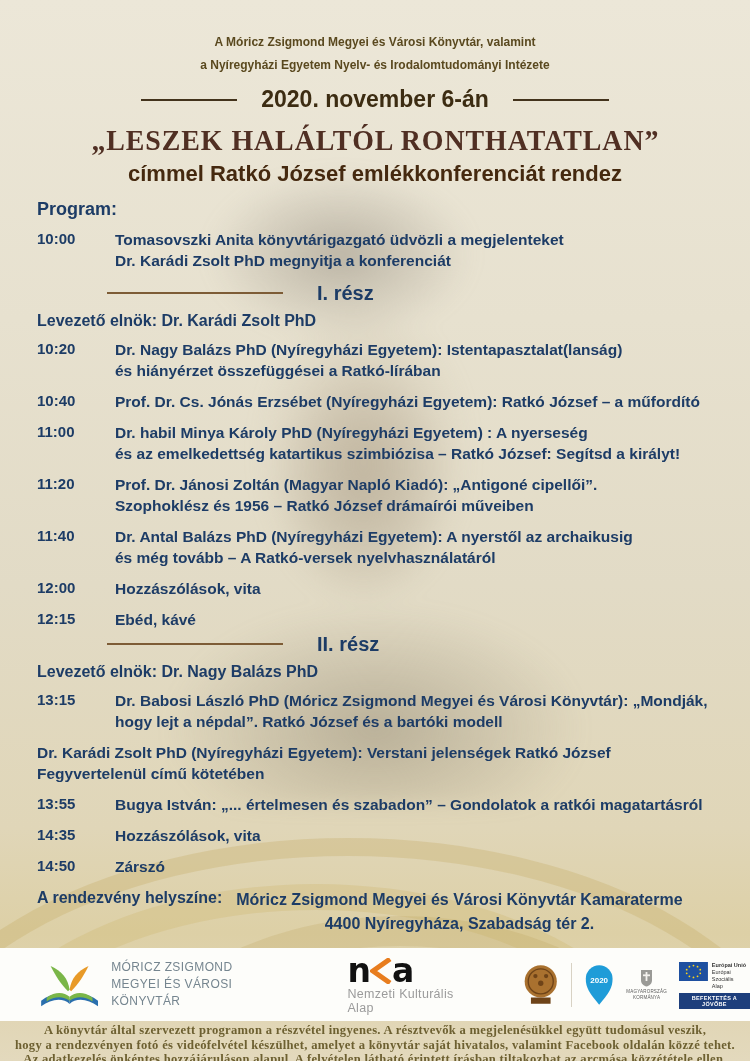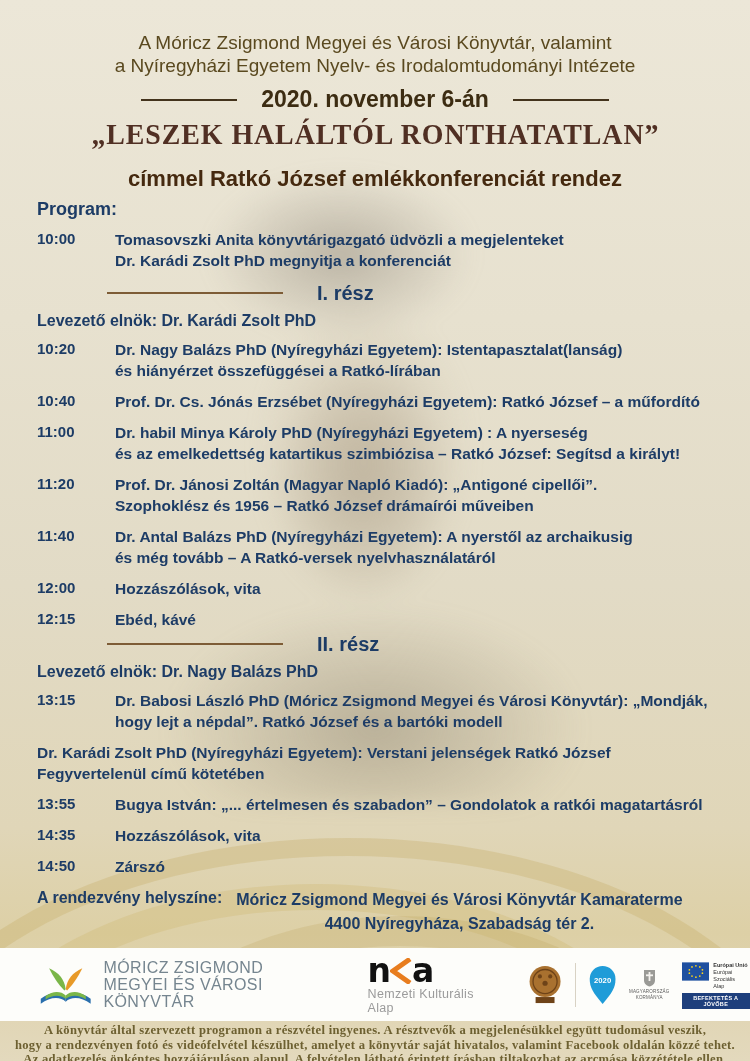--- a/index.html
+++ b/index.html
@@ -19,49 +19,49 @@
       radial-gradient(ellipse 290px 170px at 50% 88%,rgba(138,128,108,.45),transparent 72%);
     filter:blur(10px);
   }
   .swirl-zone{position:absolute;left:0;top:820px;width:750px;height:128px;overflow:hidden;}
   .arc{position:absolute;border-radius:50%;border:18px solid rgba(196,170,96,.30);}
   .arc.a1{width:900px;height:520px;left:-120px;top:18px;}
   .arc.a2{width:700px;height:420px;left:-60px;top:64px;border-width:26px;border-color:rgba(205,180,105,.28);}
   .arc.a3{width:500px;height:300px;left:120px;top:96px;border-width:30px;border-color:rgba(188,160,85,.22);}
 
   .hdr{position:absolute;left:0;top:0;width:750px;text-align:center;}
-  .org{font-size:19px;font-weight:normal;color:#5a491f;line-height:23px;}
+  .org{font-size:12px;font-weight:bold;color:#5a491f;line-height:23px;}
   .org.first{margin-top:31px;}
   .date-row{margin-top:9px;display:flex;align-items:center;justify-content:center;gap:24px;}
   .date-rule{width:96px;height:2px;background:#43331c;}
   .date{font-size:23px;font-weight:bold;color:#3c2c12;}
-  .title{margin-top:4px;text-align:center;}
+  .title{margin-top:10px;text-align:center;}
   .title span{display:inline-block;transform:scaleX(.93);font-family:"Liberation Serif",serif;
     font-weight:bold;font-size:30px;letter-spacing:1px;color:#502f23;}
-  .subtitle{margin-top:15px;font-size:22px;font-weight:bold;color:#45290f;}
+  .subtitle{margin-top:4px;font-size:22px;font-weight:bold;color:#45290f;}
 
   .program{position:absolute;left:37px;top:199px;width:678px;color:#1d3c66;}
   .prog-heading{font-size:18px;font-weight:bold;margin-bottom:9px;}
   .row{display:flex;margin-bottom:10px;}
   .time{flex:none;width:78px;font-size:15px;font-weight:bold;padding-top:1px;}
   .desc{font-size:15.5px;font-weight:bold;line-height:21px;}
   .desc div:empty{display:none;}
   .part-divider{display:flex;align-items:center;margin:2px 0 7px 0;height:24px;}
   .part-rule{width:176px;height:2px;background:#7d5c36;margin-left:70px;}
   .part-label{margin-left:34px;font-size:20px;font-weight:bold;color:#1d3c66;}
   .chair{font-size:16px;font-weight:bold;margin-bottom:9px;}
 
   .venue{position:absolute;left:37px;top:888px;width:678px;display:flex;color:#1d3c66;}
   .venue-label{flex:none;font-size:16px;font-weight:bold;padding-top:1px;}
   .venue-val{margin-left:14px;font-size:16px;font-weight:bold;line-height:24px;text-align:center;}
 
   .logo-strip{position:absolute;left:0;top:948px;width:750px;height:73px;background:#fdfdfa;
     display:flex;align-items:center;}
   .lib-logo{display:flex;align-items:center;margin-left:38px;}
-  .lib-text{margin-left:10px;font-size:16px;letter-spacing:.4px;color:#75858f;line-height:17px;}
+  .lib-text{margin-left:10px;font-size:12px;letter-spacing:.4px;color:#75858f;line-height:17px;}
   .nka{margin-left:56px;display:flex;flex-direction:column;align-items:flex-start;}
   .nka-mark{display:flex;align-items:flex-end;height:30px;}
   .nka-word{font-size:33px;font-weight:bold;color:#111;letter-spacing:-1px;line-height:26px;font-family:"DejaVu Sans",sans-serif;}
   .nka-sub{font-size:12.5px;color:#9b9b9b;margin-top:3px;letter-spacing:.3px;}
   .badges{margin-left:48px;display:flex;align-items:center;gap:12px;}
   .vsep{width:1px;height:44px;background:#d8d2c4;}
   .gov{display:flex;flex-direction:column;align-items:center;}
   .gov-text{font-size:4.5px;color:#5a5a5a;text-align:center;line-height:5.5px;margin-top:2px;letter-spacing:.2px;}
   .eu{display:flex;flex-direction:column;}
   .eu-top{display:flex;align-items:flex-start;gap:4px;}

